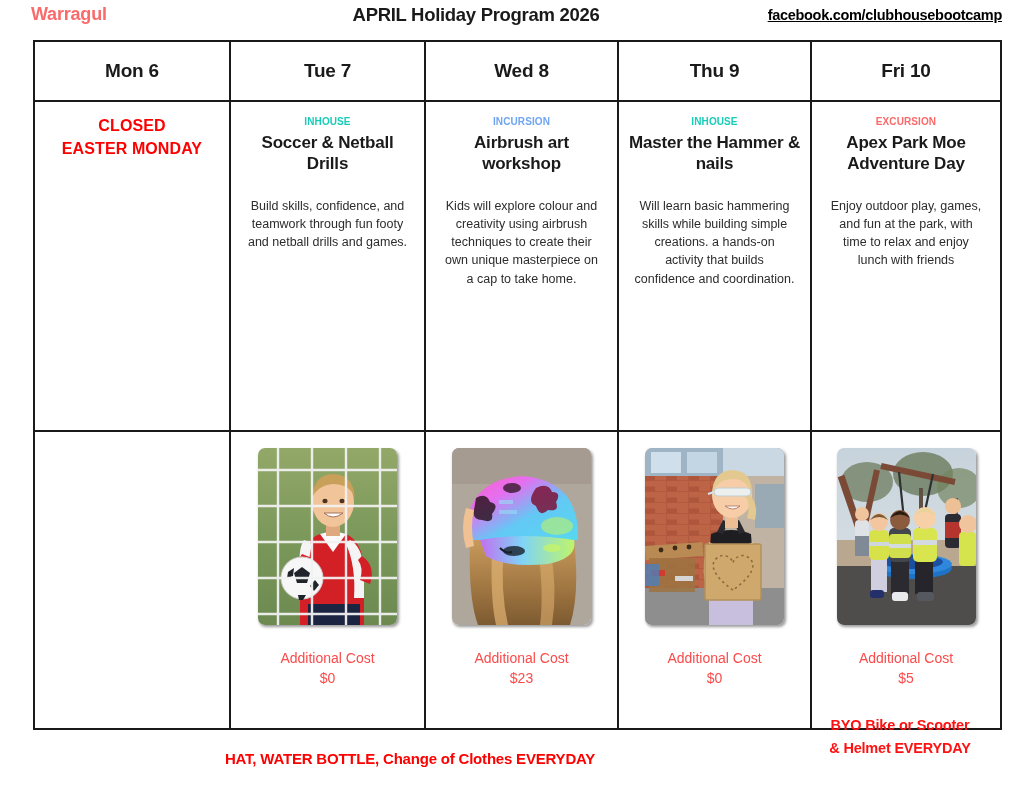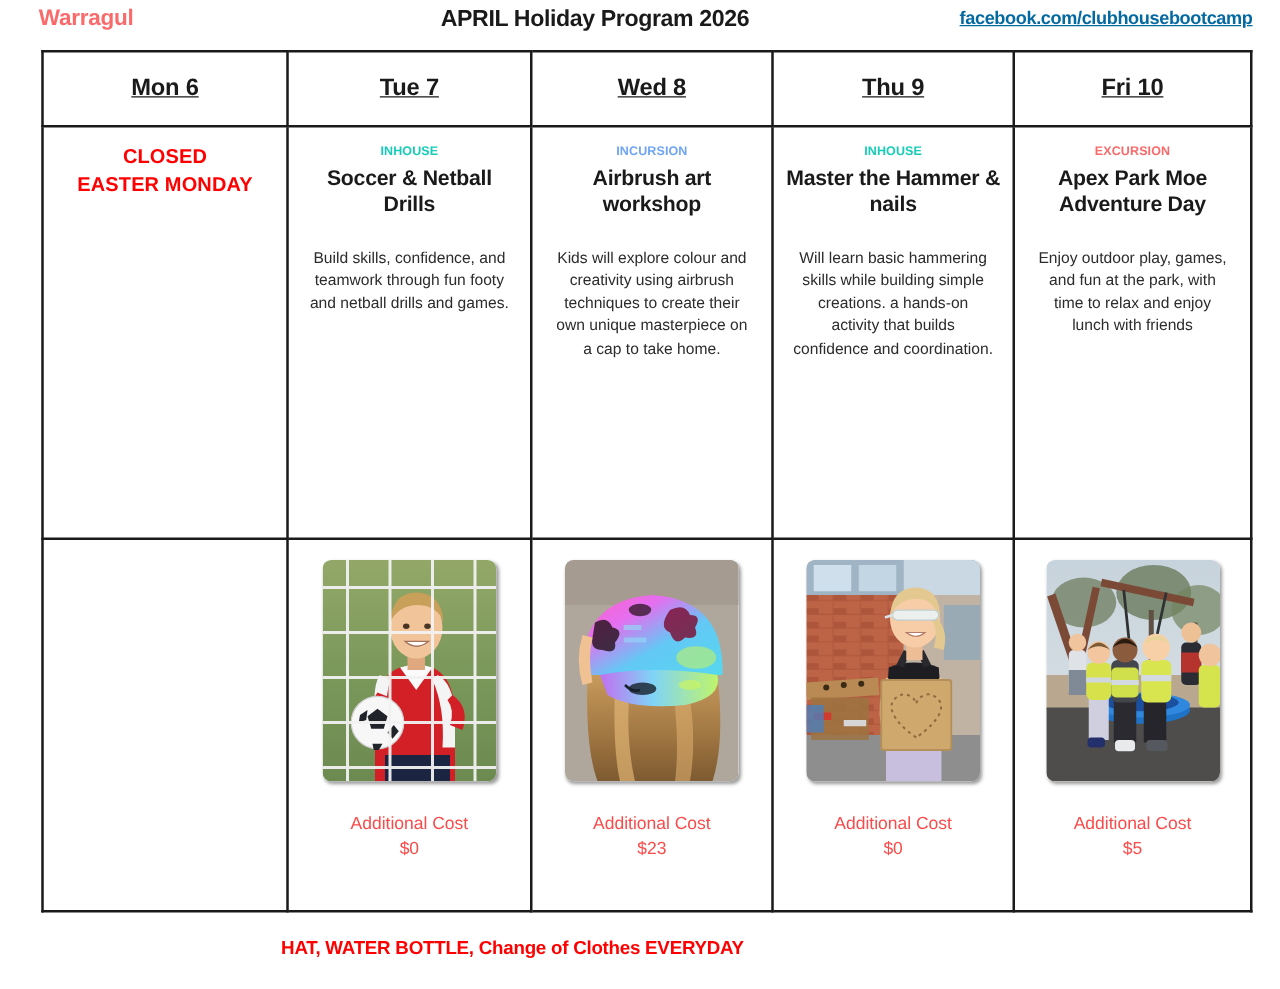--- a/index.html
+++ b/index.html
@@ -49,21 +49,21 @@
     font-weight: bold;
     color: #1a1a1a;
     letter-spacing: -0.3px;
   }
   .topbar .fblink {
     position: absolute;
     right: 22px;
     top: 7px;
     font-size: 14.5px;
     font-weight: bold;
-    color: #0369a1;
+    color: #000000;
     text-decoration: underline;
     letter-spacing: -0.3px;
   }
 
   
   .grid {
     position: absolute;
     left: 33px;
     top: 40px;
     width: 967px;
@@ -78,21 +78,20 @@
   }
 
   
   .dayhead {
     height: 58px;
     text-align: center;
     vertical-align: middle !important;
     font-size: 19px;
     font-weight: bold;
     letter-spacing: -0.2px;
-    text-decoration: underline;
   }
 
   
   .actcell {
     height: 308px;
     text-align: center;
     padding: 14px 9px 6px 9px !important;
   }
   .cat {
     font-size: 10px;
@@ -499,15 +498,19 @@
           <span>Additional Cost</span>
           <span class="amt">$5</span>
         </div>
       </td>
     </tr>
   </tbody>
     </table>
 
   <div class="footer">
     <div class="essentials">HAT, WATER BOTTLE, Change of Clothes EVERYDAY</div>
+    <div class="byo">
+      <div>BYO Bike or Scooter</div>
+      <div>&amp; Helmet EVERYDAY</div>
+    </div>
   </div>
 
 </div>
 
 </body></html>

